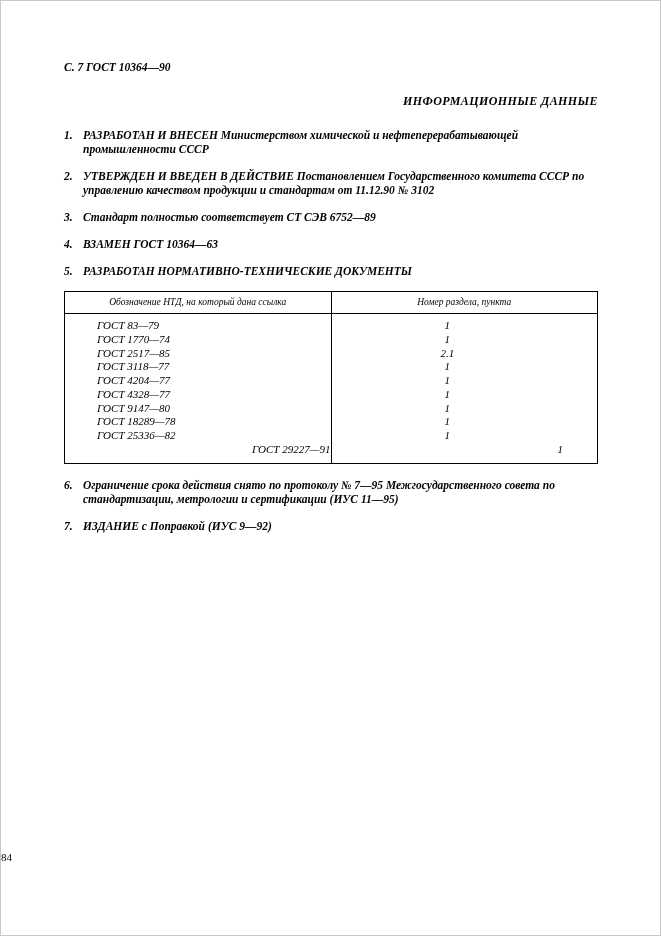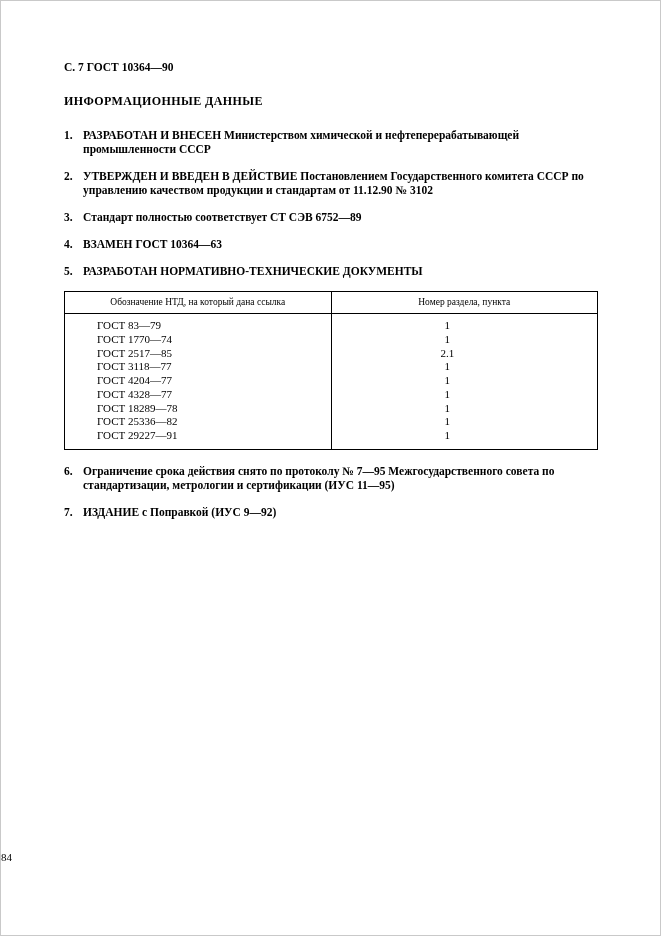--- a/index.html
+++ b/index.html
@@ -9,28 +9,29 @@
     height: 936px;
     position: relative;
     background: #ffffff;
     border: 1px solid #c9c9c9;
     font-family: "Liberation Serif", serif;
     color: #000000;
     overflow: hidden;
   }
   .content {
     padding: 60px 62px 0 63px;
+    font-style: italic;
   }
   .doc-header {
     font-weight: bold;
     font-size: 11.5px;
     margin-bottom: 21px;
   }
   .doc-title {
-    text-align: left;
+    text-align: right;
     font-weight: bold;
     font-size: 12px;
     letter-spacing: 0.4px;
     margin-bottom: 19px;
   }
   .item {
     display: flex;
     font-weight: bold;
     font-size: 11.5px;
     line-height: 1.22;
@@ -61,21 +62,21 @@
     width: 50%;
   }
   table.refs td {
     font-size: 11px;
     line-height: 1.25;
     padding: 0;
   }
   table.refs td.ref { padding-left: 32px; }
   table.refs td.sec { text-align: center; padding-right: 34px; }
   table.refs tbody tr:first-child td { padding-top: 5px; }
-  table.refs tbody tr:last-child td { padding-bottom: 6px; }
+  table.refs tbody tr:last-child td { padding-bottom: 6px; text-align: right; }
   .page-number {
     position: absolute;
     bottom: 72px;
     left: 0;
     right: 0;
     text-align: left;
     font-size: 11px;
   }
 </style>
 </head>
@@ -135,20 +136,24 @@
         </tr>
         <tr>
           <td class="ref">ГОСТ 4204—77</td>
           <td class="sec">1</td>
         </tr>
         <tr>
           <td class="ref">ГОСТ 4328—77</td>
           <td class="sec">1</td>
         </tr>
         <tr>
+          <td class="ref">ГОСТ 9147—80</td>
+          <td class="sec">1</td>
+        </tr>
+        <tr>
           <td class="ref">ГОСТ 18289—78</td>
           <td class="sec">1</td>
         </tr>
         <tr>
           <td class="ref">ГОСТ 25336—82</td>
           <td class="sec">1</td>
         </tr>
         <tr>
           <td class="ref">ГОСТ 29227—91</td>
           <td class="sec">1</td>

